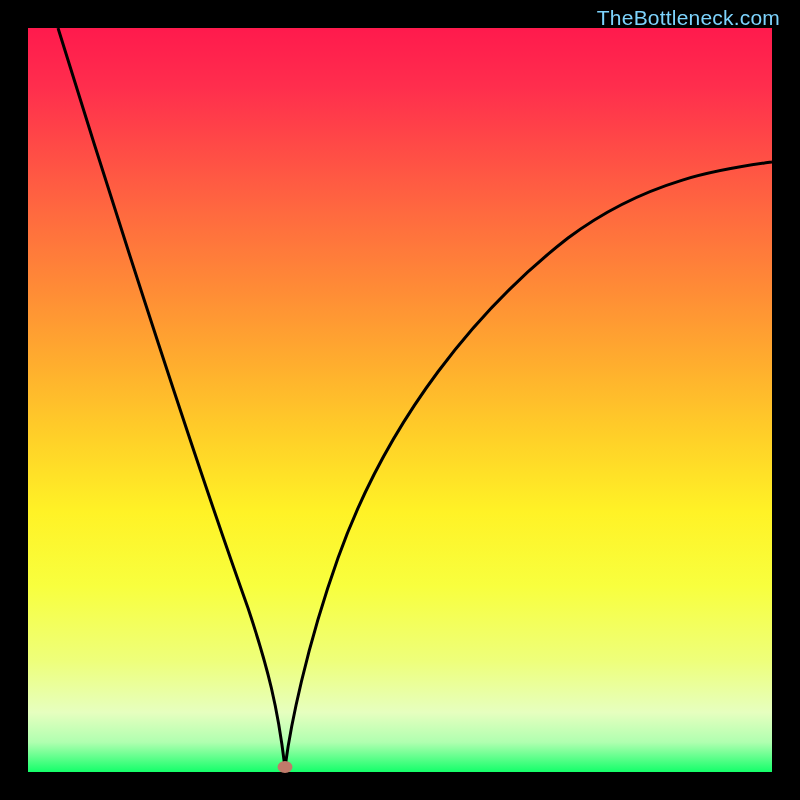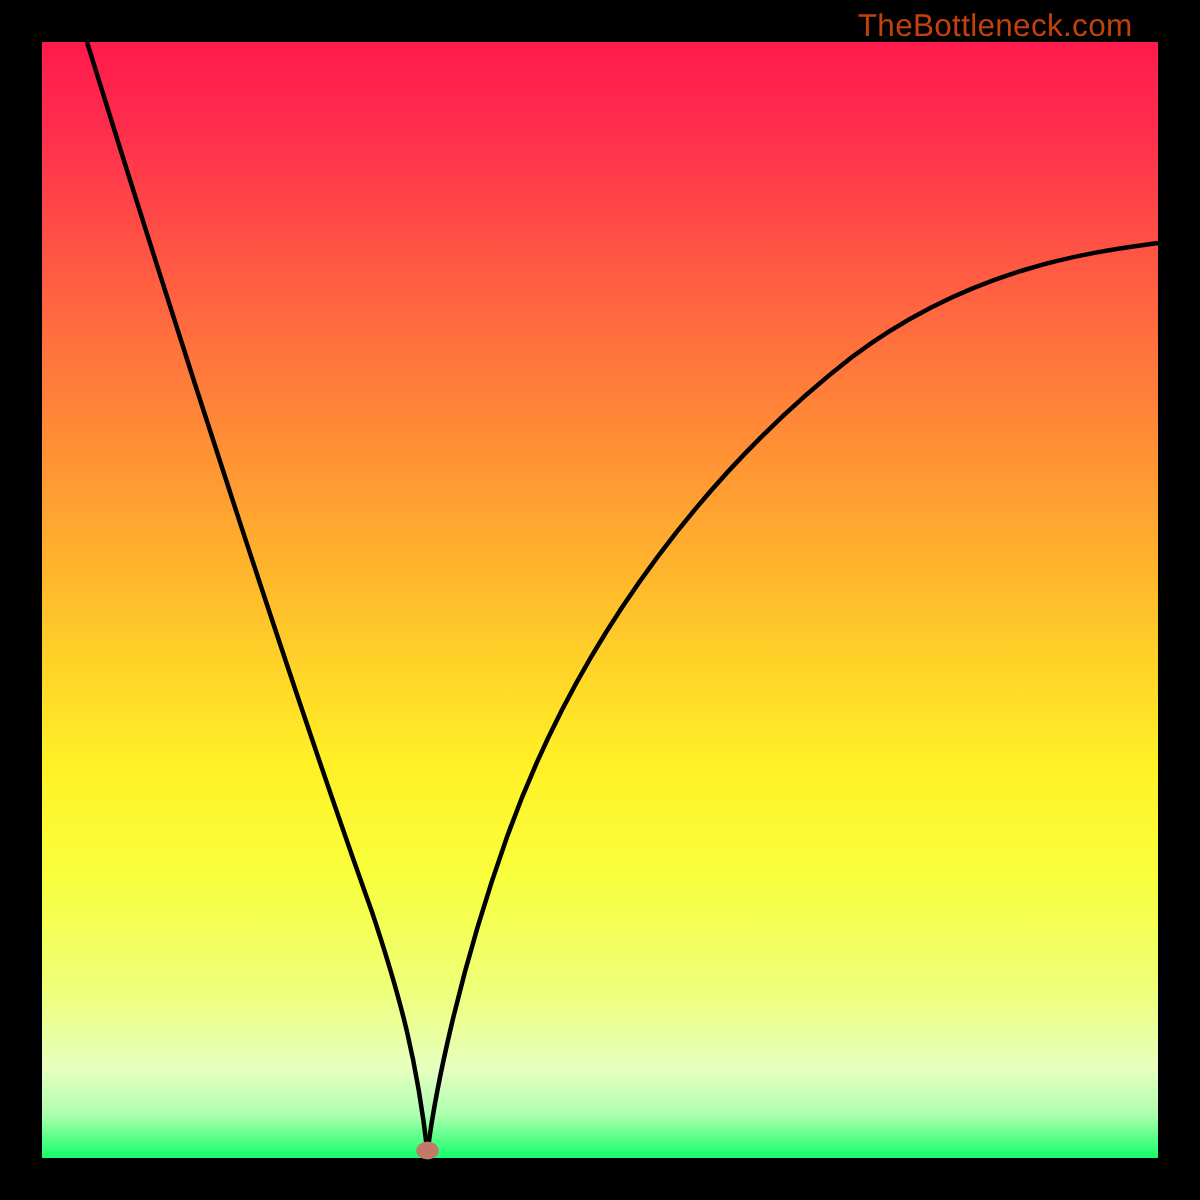--- a/index.html
+++ b/index.html
@@ -23,24 +23,24 @@
       #f8ff3e 75%,
       #eeff7a 85%,
       #e6ffbf 92%,
       #b0ffb0 96%,
       #14ff6a 100%
     );
   }
   .watermark {
     position: absolute;
     top: 6px;
-    right: 45px;
+    right: 20px;
     font-family: Arial, Helvetica, sans-serif;
     font-size: 21px;
-    color: #c2410c;
+    color: #7dd3fc;
     font-weight: 400;
     letter-spacing: 0.2px;
   }
   svg.curves {
     position: absolute;
     left: 28px;
     top: 28px;
     width: 744px;
     height: 744px;
     pointer-events: none;

